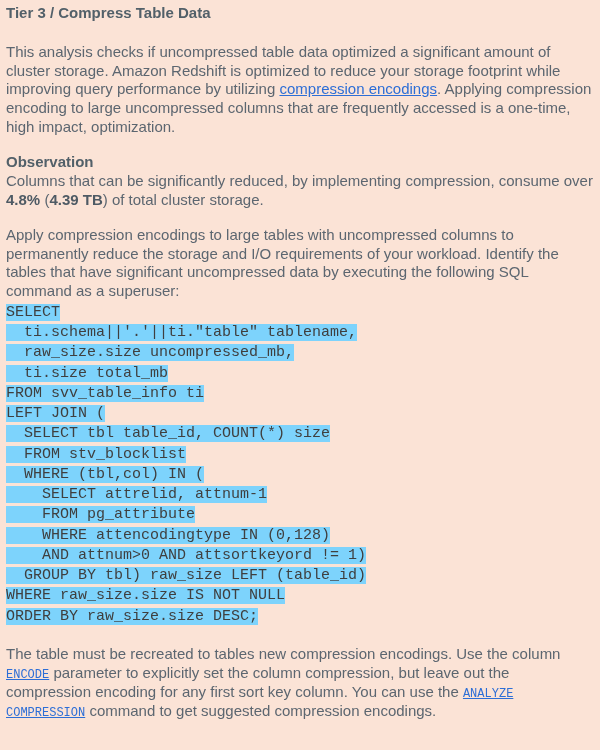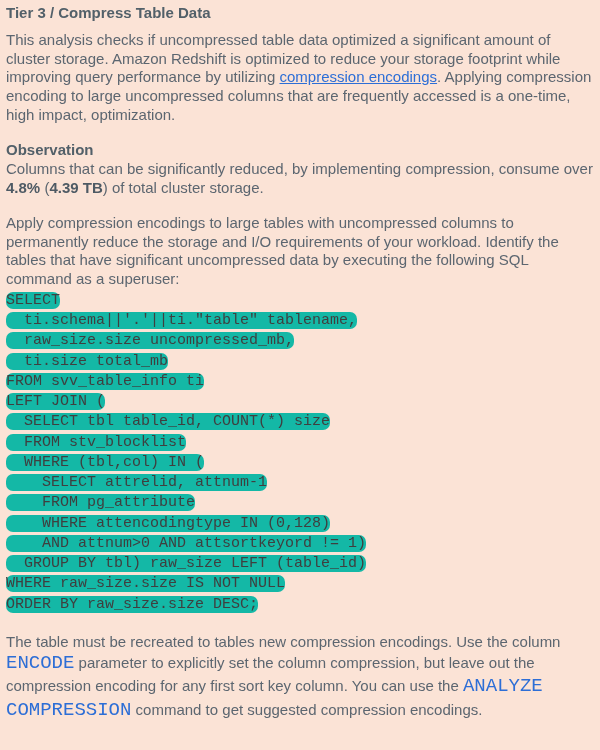--- a/index.html
+++ b/index.html
@@ -10,21 +10,21 @@
     font-family: Arial, Helvetica, sans-serif;
     font-size: 15px;
     color: #5c6670;
     line-height: 1.25;
     overflow: hidden;
   }
   .wrap { padding: 4px 6px 6px 6px; }
   .title {
     font-weight: bold;
     color: #526069;
-    margin-bottom: 8px;
+    margin-bottom: 20px;
   }
   .desc { margin-bottom: 16px; }
   .section-head {
     font-weight: bold;
     color: #526069;
     margin-bottom: 1px;
   }
   .section-body { margin-bottom: 16px; }
   .link {
     color: #2d6ed6;
@@ -36,27 +36,27 @@
     font-family: "Courier New", Courier, monospace;
     font-size: 15px;
     line-height: 1.35;
     color: #3f3f3f;
     margin-top: 2px;
     margin-bottom: 18px;
     white-space: pre;
   }
   .codeblock .l {
     display: inline;
-    background: #14b8a6;
-    border-radius: 7px;
+    background: #7dd3fc;
   }
   .code-inline {
     font-family: "Courier New", Courier, monospace;
-    font-size: 19px;
+    font-size: 12px;
     color: #2d6ed6;
+    text-decoration: underline;
     cursor: pointer;
   }
 </style>
 </head>
 <body>
 <div class="wrap">
 
   <div class="title">Tier 3 / Compress Table Data</div>
 
   <div class="desc">

